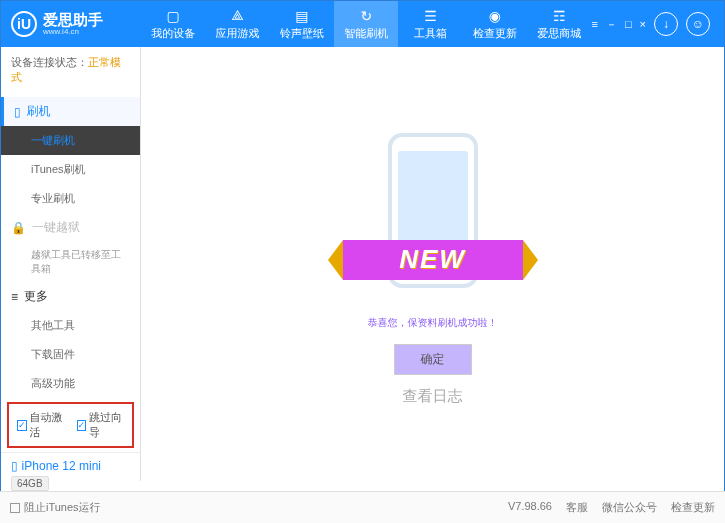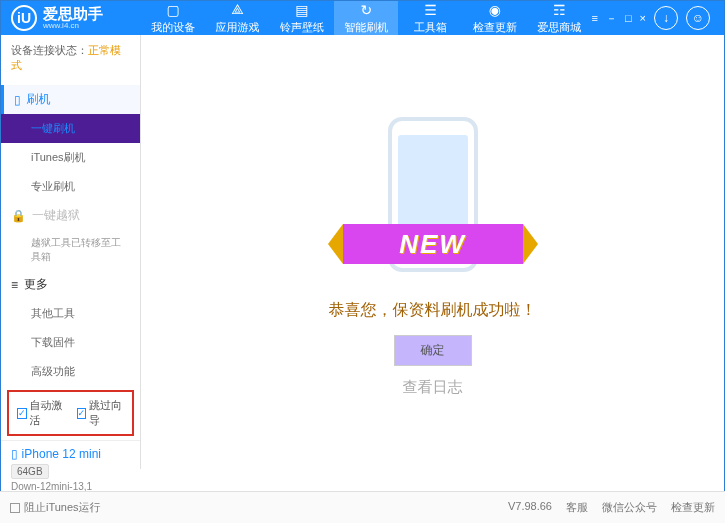--- a/index.html
+++ b/index.html
@@ -1,55 +1,55 @@
 <!DOCTYPE html>
 <html><head>
 <meta charset="utf-8">
 <style>
 * { margin: 0; padding: 0; box-sizing: border-box; font-family: "Microsoft YaHei", sans-serif; }
 body { background: #fff; width: 725px; height: 523px; overflow: hidden; border: 1px solid #2d7dd2; }
-.titlebar { background: #1a8cff; height: 34px; display: flex; align-items: center; color: #fff; padding: 0 10px; }
+.titlebar { background: #1a8cff; height: 46px; display: flex; align-items: center; color: #fff; padding: 0 10px; }
 .logo-area { display: flex; align-items: center; gap: 6px; width: 130px; }
 .logo-circle { width: 26px; height: 26px; border: 2px solid #fff; border-radius: 50%; display: flex; align-items: center; justify-content: center; font-weight: bold; font-size: 14px; }
 .logo-text { font-size: 15px; font-weight: bold; line-height: 1; }
 .logo-sub { font-size: 8px; opacity: 0.8; }
 .nav { display: flex; flex: 1; height: 46px; }
 .nav-item { flex: 1; display: flex; flex-direction: column; align-items: center; justify-content: center; font-size: 11px; cursor: pointer; gap: 2px; }
 .nav-item.active { background: #4da6ff; }
 .nav-icon { width: 16px; height: 16px; display: flex; align-items: center; justify-content: center; font-size: 14px; }
 .win-controls { display: flex; gap: 8px; font-size: 11px; align-items: center; padding-right: 4px; }
 .circle-btn { width: 24px; height: 24px; border: 1.5px solid #fff; border-radius: 50%; display: flex; align-items: center; justify-content: center; font-size: 12px; }
 .body-area { display: flex; height: 434px; }
 .sidebar { width: 140px; border-right: 1px solid #e0e0e0; display: flex; flex-direction: column; font-size: 12px; background: #fff; }
 .status-bar { padding: 8px 10px; font-size: 11px; color: #666; }
 .status-val { color: #e89a00; }
 .side-header { display: flex; align-items: center; gap: 6px; padding: 6px 10px; color: #333; font-size: 12px; }
 .side-header.active-blue { color: #1a8cff; border-left: 3px solid #1a8cff; background: #f5f9ff; }
 .side-item { padding: 7px 10px 7px 30px; color: #6a6a6a; cursor: pointer; font-size: 11px; }
-.side-item.selected { color: #1a8cff; background: #4c1d95; }
+.side-item.selected { color: #1a8cff; background: #404040; }
 .side-note { padding: 6px 10px 6px 30px; color: #999; font-size: 10px; line-height: 1.4; }
 .checkbox-row { display: flex; gap: 12px; padding: 6px 8px; border: 2px solid #d93025; margin: 4px 6px; font-size: 11px; color: #555; }
 .cb { display: flex; align-items: center; gap: 3px; }
 .cb-box { width: 11px; height: 11px; border: 1px solid #1a8cff; display: flex; align-items: center; justify-content: center; color: #1a8cff; font-size: 9px; }
 .device-box { padding: 6px 10px; border-top: 1px solid #eee; }
 .device-name { color: #1a8cff; font-size: 12px; display: flex; align-items: center; gap: 4px; }
 .device-cap { display: inline-block; background: #f0f0f0; border: 1px solid #ddd; border-radius: 2px; padding: 1px 5px; font-size: 10px; color: #666; margin-top: 3px; }
 .device-sub { font-size: 10px; color: #888; margin-top: 2px; }
 .content { flex: 1; display: flex; flex-direction: column; align-items: center; justify-content: center; background: #fff; position: relative; }
 .hero { width: 200px; height: 175px; position: relative; }
 .phone { position: absolute; left: 55px; top: 10px; width: 90px; height: 155px; background: #fff; border: 4px solid #d9e6f2; border-radius: 14px; }
 .phone-screen { position: absolute; top: 14px; left: 6px; right: 6px; bottom: 18px; background: #d9ecff; border-radius: 3px; }
 .phone-btn { position: absolute; bottom: 5px; left: 50%; transform: translateX(-50%); width: 10px; height: 10px; border: 2px solid #d9e6f2; border-radius: 50%; }
 .circle-bg { position: absolute; left: 20px; top: -5px; width: 160px; height: 160px; background: #cce5ff; border-radius: 50%; z-index: -1; }
 .ribbon { position: absolute; top: 85px; left: 10px; width: 180px; height: 40px; background: #d946ef; display: flex; align-items: center; justify-content: center; margin-top: 32px; }
 .ribbon::before, .ribbon::after { content: ''; position: absolute; width: 0; height: 0; border-top: 20px solid transparent; border-bottom: 20px solid transparent; }
 .ribbon::before { left: -15px; border-right: 15px solid #e6a800; }
 .ribbon::after { right: -15px; border-left: 15px solid #e6a800; }
 .ribbon-text { color: #fff; font-weight: 900; font-size: 26px; font-style: italic; letter-spacing: 2px; text-shadow: 1px 1px 0 #e6a800; }
-.success-msg { font-size: 16px; color: #a16207; margin-top: 18px; }
+.success-msg { font-size: 10px; color: #8b5cf6; margin-top: 18px; }
 .ok-btn { margin-top: 14px; padding: 6px 26px; border: 1px solid #ccc; background: #c4b5fd; font-size: 12px; color: #555; cursor: pointer; }
 .log-link { margin-top: 12px; font-size: 15px; color: #aaa; cursor: pointer; }
 .footer { position: absolute; bottom: 0; left: 0; right: 0; height: 32px; border-top: 1px solid #e0e0e0; display: flex; align-items: center; font-size: 11px; color: #777; padding: 0 10px; background: #fafafa; }
 .footer-left { flex: 1; display: flex; align-items: center; gap: 4px; }
 .footer-cb { width: 10px; height: 10px; border: 1px solid #999; }
 .footer-right { display: flex; gap: 14px; }
 .divider-h { height: 1px; background: #eee; margin: 2px 0; }
 </style>
 </head>
 <body>

